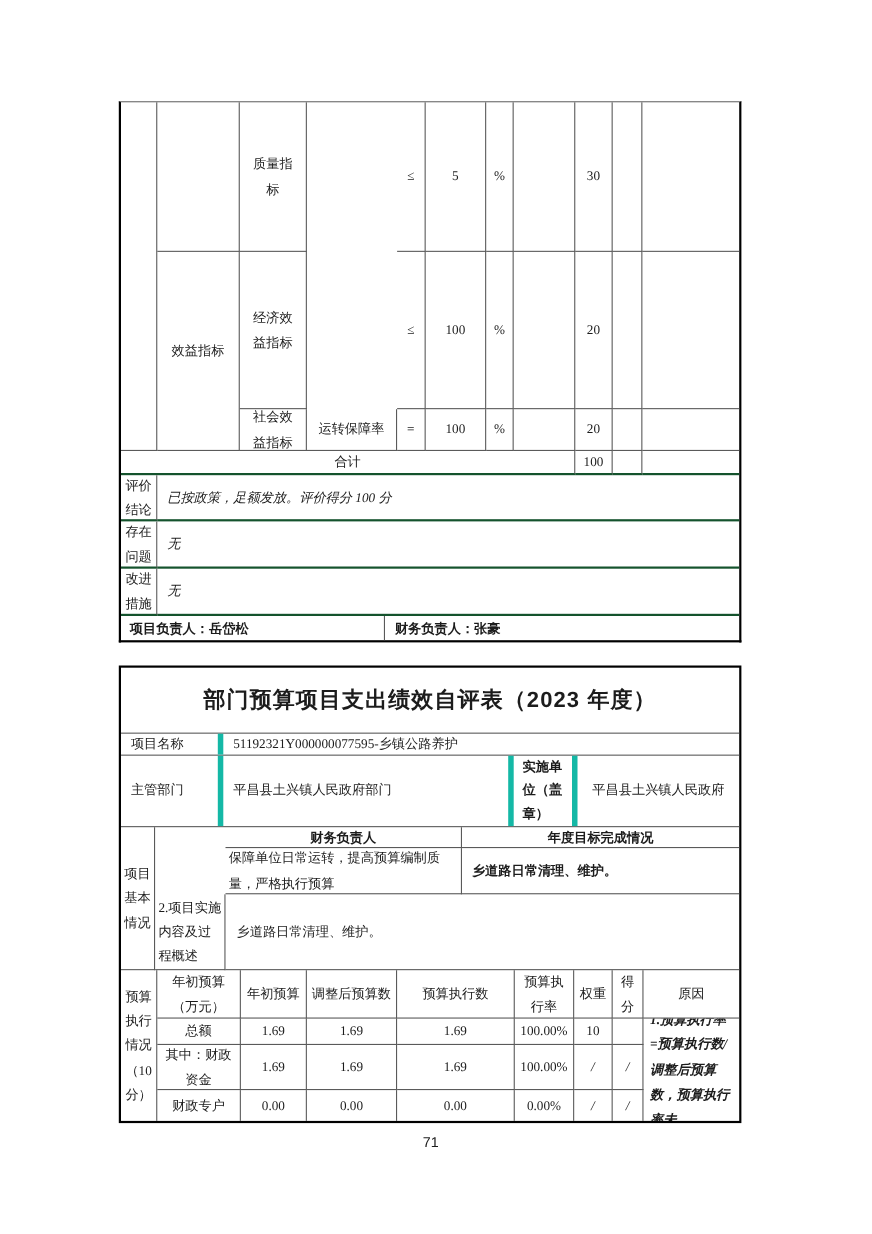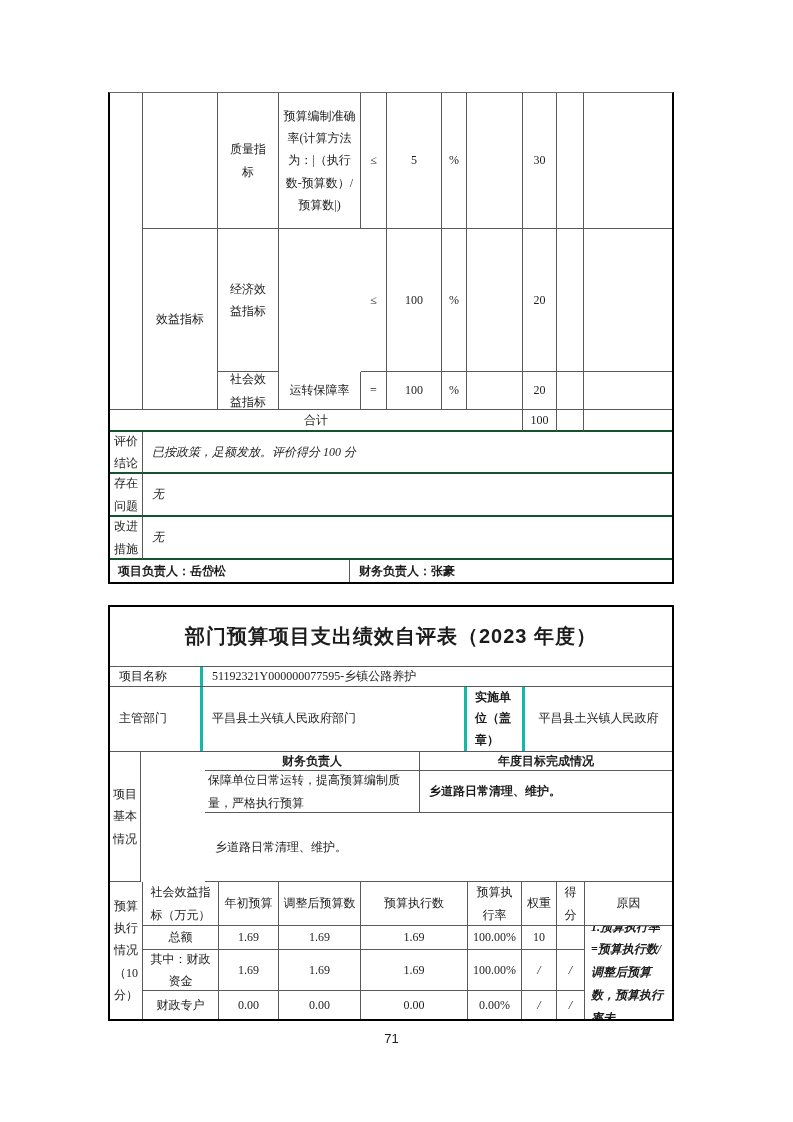--- a/index.html
+++ b/index.html
@@ -49,21 +49,21 @@
     border:2px solid #000; background:#fff;
   }
   .t2-title {
     height:60px; border-bottom:1px solid #5a5a5a;
     display:flex; align-items:center; justify-content:center;
     font-size:20px; font-weight:bold; letter-spacing:1px;
   }
   .t2-row { display:flex; align-items:stretch; border-bottom:1px solid #5a5a5a; }
   .t2-row-name { height:20px; }
   .t2-row-dept { height:65px; }
-  .cell { border-right:3px solid #14b8a6; display:flex; align-items:center; overflow:hidden; word-break:break-all; line-height:1.8; }
+  .cell { border-right:5px solid #14b8a6; display:flex; align-items:center; overflow:hidden; word-break:break-all; line-height:1.8; }
   .cell:last-child { border-right:none; }
 
   .basic {
     display:grid;
     grid-template-columns:31px 64px 215px 1fr;
     grid-template-rows:19px 42px 69px;
   }
   .hdr19 { line-height:19px; }
 
   .budget {
@@ -80,21 +80,20 @@
 </style>
 </head>
 <body>
 
 <div class="t1">
 
   <div class="c" style="grid-area:1/1/4/2"></div>
 
   <div class="c" style="grid-area:1/2/2/3"></div>
   <div class="c narrow" style="grid-area:1/3/2/4">质量指标</div>
-  <div class="c pad-s" style="grid-area:1/4/2/5">预算编制准确率(计算方法为：|（执行数-预算数）/预算数|)</div>
   <div class="c" style="grid-area:1/5/2/6">≤</div>
   <div class="c" style="grid-area:1/6/2/7">5</div>
   <div class="c" style="grid-area:1/7/2/8">%</div>
   <div class="c" style="grid-area:1/8/2/9"></div>
   <div class="c" style="grid-area:1/9/2/10">30</div>
   <div class="c" style="grid-area:1/10/2/11"></div>
   <div class="c nr" style="grid-area:1/11/2/12"></div>
 
   <div class="c" style="grid-area:2/2/4/3">效益指标</div>
 
@@ -152,27 +151,28 @@
     <div class="cell bold sans" style="width:58px;padding:0 8px">实施单位（盖章）</div>
     <div class="cell" style="flex:1;justify-content:center;text-align:center">平昌县土兴镇人民政府</div>
   </div>
 
   <div class="basic">
     <div class="c" style="grid-area:1/1/4/2">项目基本情况</div>
     <div class="c bold sans hdr19" style="grid-area:1/3/2/4">财务负责人</div>
     <div class="c nr bold sans hdr19" style="grid-area:1/4/2/5">年度目标完成情况</div>
     <div class="c left pad-s" style="grid-area:2/3/3/4">保障单位日常运转，提高预算编制质量，严格执行预算</div>
     <div class="c nr left bold sans" style="grid-area:2/4/3/5;padding:0 9px">乡道路日常清理、维护。</div>
+    <div class="c left" style="grid-area:3/2/4/3;padding:0 3px">2.项目实施内容及过程概述</div>
     <div class="c nr left" style="grid-area:3/3/4/5;padding:0 10px">乡道路日常清理、维护。</div>
   </div>
 
   <div class="budget">
     <div class="c nb" style="grid-area:1/1/5/2;padding:0 2px">预算执行情况（10分）</div>
 
-    <div class="c pad-s" style="grid-area:1/2/2/3">社会效益指标（万元）</div>
+    <div class="c pad-s" style="grid-area:1/2/2/3">年初预算（万元）</div>
     <div class="c pad-s" style="grid-area:1/3/2/4">年初预算</div>
     <div class="c pad-s" style="grid-area:1/4/2/5">调整后预算数</div>
     <div class="c" style="grid-area:1/5/2/6">预算执行数</div>
     <div class="c pad-s" style="grid-area:1/6/2/7">预算执行率</div>
     <div class="c pad-s" style="grid-area:1/7/2/8">权重</div>
     <div class="c pad-s" style="grid-area:1/8/2/9">得分</div>
     <div class="c nr" style="grid-area:1/9/2/10">原因</div>
 
     <div class="c" style="grid-area:2/2/3/3">总额</div>
     <div class="c" style="grid-area:2/3/3/4">1.69</div>

